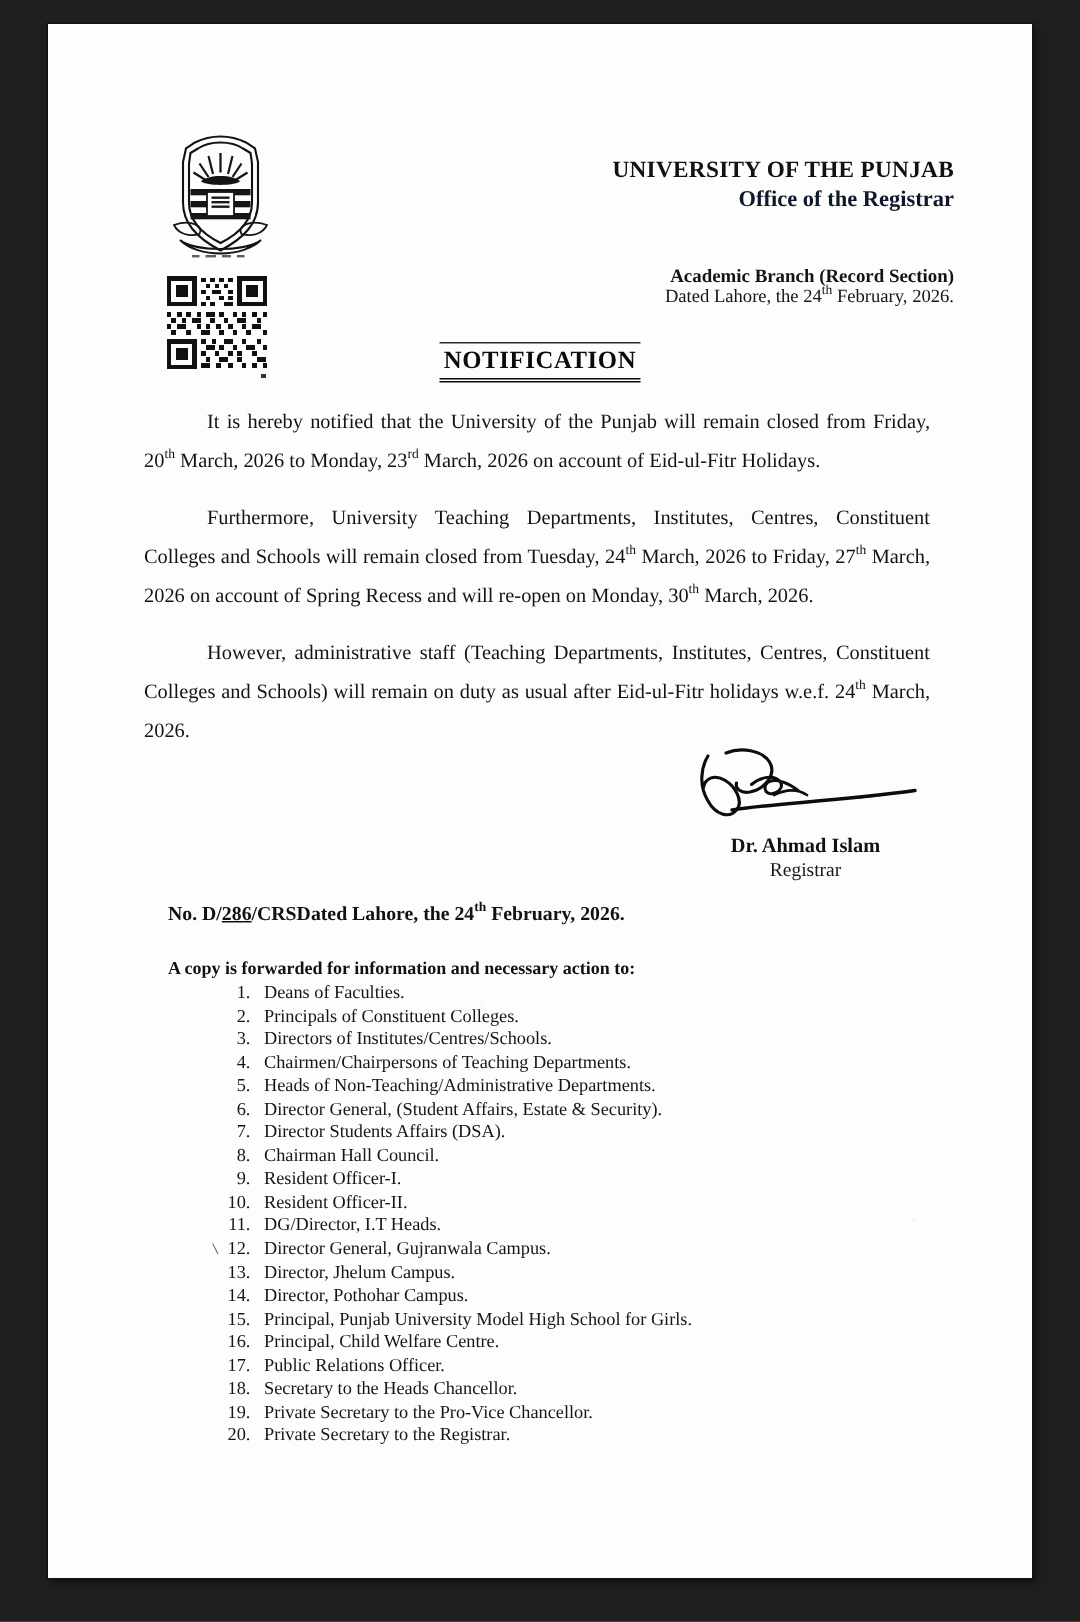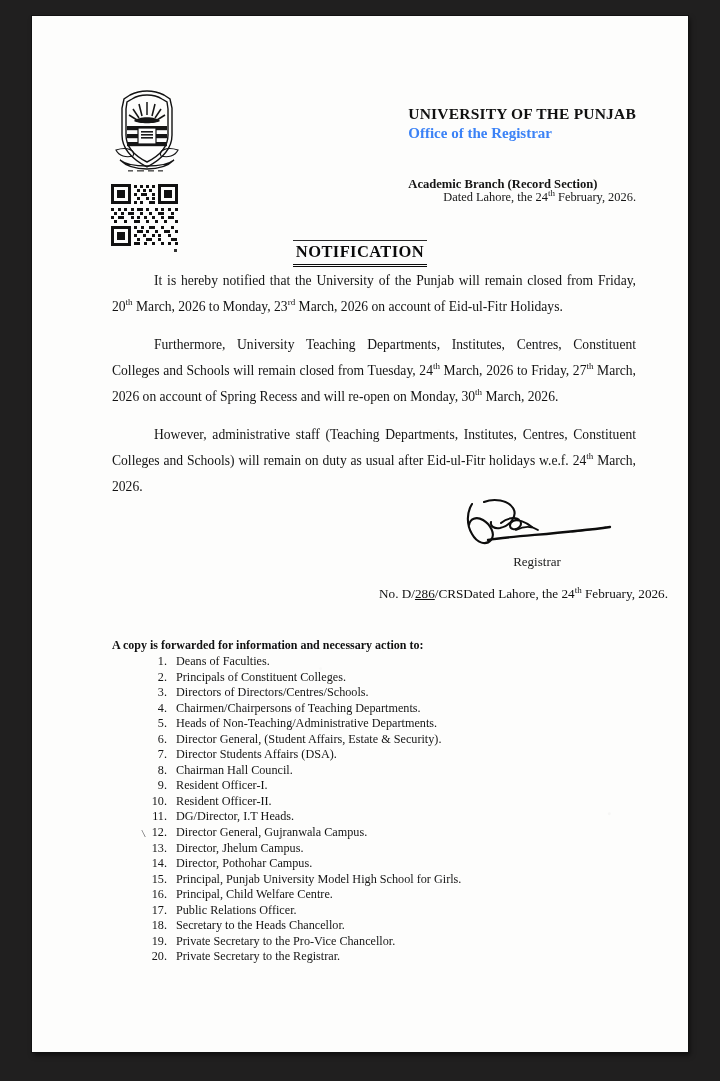--- a/index.html
+++ b/index.html
@@ -67,72 +67,72 @@
     position: absolute;
     left: 76px;
     top: 94px;
     width: 76px;
     height: 72px;
   }
   .header-text {
     position: absolute;
     right: 52px;
     top: 16px;
-    text-align: left;
+    text-align: right;
     line-height: 1.32;
   }
   .hdr-line1 {
     font-weight: bold;
     font-size: 15.5px;
     letter-spacing: .2px;
     color: #111;
   }
   .hdr-line2 {
     font-weight: bold;
     font-size: 15px;
-    color: #3b82f6;
+    color: #0f172a;
   }
   .hdr-line3 {
     font-weight: bold;
     font-size: 12.6px;
     color: #141414;
     margin-top: 32px;
   }
   .dated-top {
     position: absolute;
     right: 52px;
     top: 102px;
     font-size: 12.4px;
     color: #161616;
     white-space: nowrap;
   }
 
   
   .notif-wrap {
     position: absolute;
-    top: 224px;
+    top: 212px;
     left: 0;
     width: 656px;
     text-align: center;
   }
   .notif-title {
     display: inline-block;
     font-weight: bold;
     font-size: 16.5px;
     letter-spacing: .4px;
     color: #0b0b0b;
     padding: 1px 3px 2px 3px;
     border-top: 1px solid #2a2a2a;
     border-bottom: 3px double #0b0b0b;
   }
 
   
   .body-block {
     position: absolute;
-    left: 80px;
+    left: 64px;
     width: 524px;
     top: 252px;
   }
   p.para {
     margin: 0 0 12px 0;
     text-align: justify;
     text-justify: inter-word;
     text-indent: 42px;
     font-size: 13.6px;
     line-height: 26px;
@@ -167,26 +167,26 @@
   }
   .sign-role {
     font-size: 13px;
     color: #1a1a1a;
   }
 
   
   .ref-row {
     position: absolute;
     left: 80px;
-    top: 570px;
+    top: 585px;
     width: 556px;
     display: flex;
-    justify-content: flex-end;
+    justify-content: flex-start;
     align-items: baseline;
-    font-weight: normal;
+    font-weight: bold;
     font-size: 13.2px;
     color: #111;
   }
   .ref-no u { text-decoration: underline; }
 
   
   .copy-head {
     position: absolute;
     left: 80px;
     top: 622px;
@@ -389,33 +389,34 @@
       <svg class="sign-svg" viewBox="0 0 175 58" aria-hidden="true">
         <g fill="none" stroke="#0d0d0d" stroke-linecap="round" stroke-linejoin="round">
           <path d="M22 8 C17 16 16 28 22 38 C27 47 36 50 41 44 C46 38 40 28 33 24 C26 20 20 23 19 29" stroke-width="2.1"></path>
           <path d="M34 6 C44 2 58 4 63 12 C68 20 60 30 50 32 C44 33 40 30 41 26" stroke-width="2.1"></path>
           <path d="M51 27 C57 22 66 20 70 25 C73 29 68 34 63 33 C59 32 59 27 63 25 C68 23 76 26 82 31" stroke-width="2"></path>
           <path d="M66 34 C74 30 82 30 88 34" stroke-width="1.8"></path>
           <path d="M38 44 C60 40 110 38 160 31" stroke-width="2.3"></path>
           <path d="M122 36 C134 35 146 33 156 31" stroke-width="1.1" opacity=".7"></path>
         </g>
       </svg>
+      <div class="sign-name">Dr. Ahmad Islam</div>
       <div class="sign-role">Registrar</div>
     </div>
 
     <div class="ref-row">
       <div class="ref-no"><span>No. D/</span><u>286</u><span>/CRS</span></div>
       <div class="ref-date"><span>Dated Lahore, the 24</span><sup>th</sup><span> February, 2026.</span></div>
     </div>
 
     <div class="copy-head">A copy is forwarded for information and necessary action to:</div>
     <ol class="copy-list" id="copy-list">
         <li>Deans of Faculties.</li>
         <li>Principals of Constituent Colleges.</li>
-        <li>Directors of Directors/Centres/Schools.</li>
+        <li>Directors of Institutes/Centres/Schools.</li>
         <li>Chairmen/Chairpersons of Teaching Departments.</li>
         <li>Heads of Non-Teaching/Administrative Departments.</li>
         <li>Director General, (Student Affairs, Estate &amp; Security).</li>
         <li>Director Students Affairs (DSA).</li>
         <li>Chairman Hall Council.</li>
         <li>Resident Officer-I.</li>
         <li>Resident Officer-II.</li>
         <li>DG/Director, I.T Heads.</li>
         <li>Director General, Gujranwala Campus.</li>
         <li>Director, Jhelum Campus.</li>

